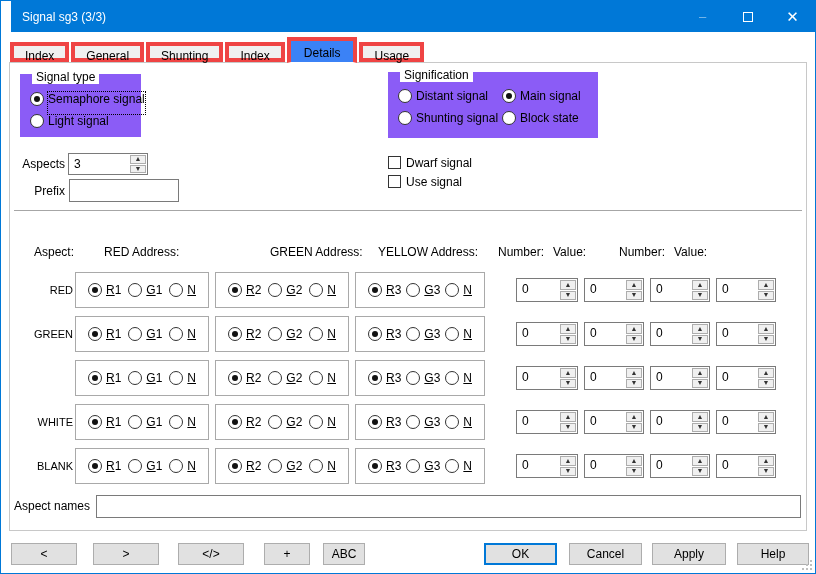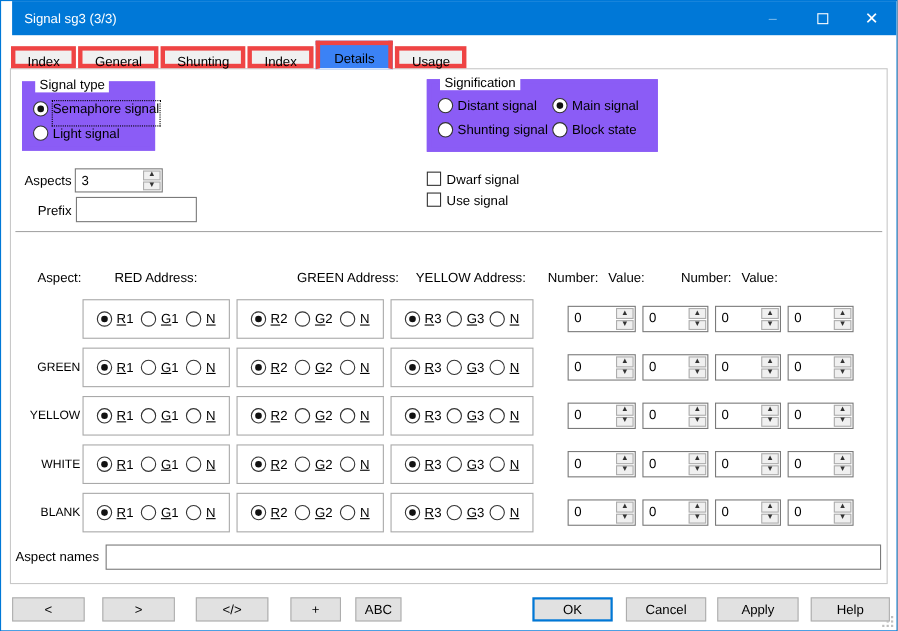--- a/index.html
+++ b/index.html
@@ -176,20 +176,21 @@
         <span class="col-header" style="left: 94px;">RED Address:</span>
         <span class="col-header" style="left: 233px; margin-left: 27px;">GREEN Address:</span>
         <span class="col-header" style="left: 368px;">YELLOW Address:</span>
         <span class="col-header" style="left: 488px;">Number:</span>
         <span class="col-header" style="left: 543px;">Value:</span>
         <span class="col-header" style="left: 609px;">Number:</span>
         <span class="col-header" style="left: 664px;">Value:</span>
       </div>
     <div id="pattern-rows">
         <div class="pat-row" style="top: 209px;">
+          <div class="row-label">RED</div>
           <div class="pat-box" style="left: 65px; width: 134px;">
             <div class="radio-item">
               <span class="radio checked"></span>
               <span class="radio-label"><u>R</u>1</span>
             </div>
             <div class="radio-item">
               <span class="radio"></span>
               <span class="radio-label"><u>G</u>1</span>
             </div>
             <div class="radio-item">
@@ -321,21 +322,20 @@
           </div>
           <div class="spin pat-spin" style="left: 706px; width: 60px;">
             <div class="val">0</div>
             <div class="updown">
               <div class="ud">▲</div>
               <div class="ud">▼</div>
             </div>
           </div>
         </div>
         <div class="pat-row" style="top: 297px;">
-          <div class="row-label">YELLOW</div>
           <div class="pat-box" style="left: 65px; width: 134px;">
             <div class="radio-item">
               <span class="radio checked"></span>
               <span class="radio-label"><u>R</u>1</span>
             </div>
             <div class="radio-item">
               <span class="radio"></span>
               <span class="radio-label"><u>G</u>1</span>
             </div>
             <div class="radio-item">

